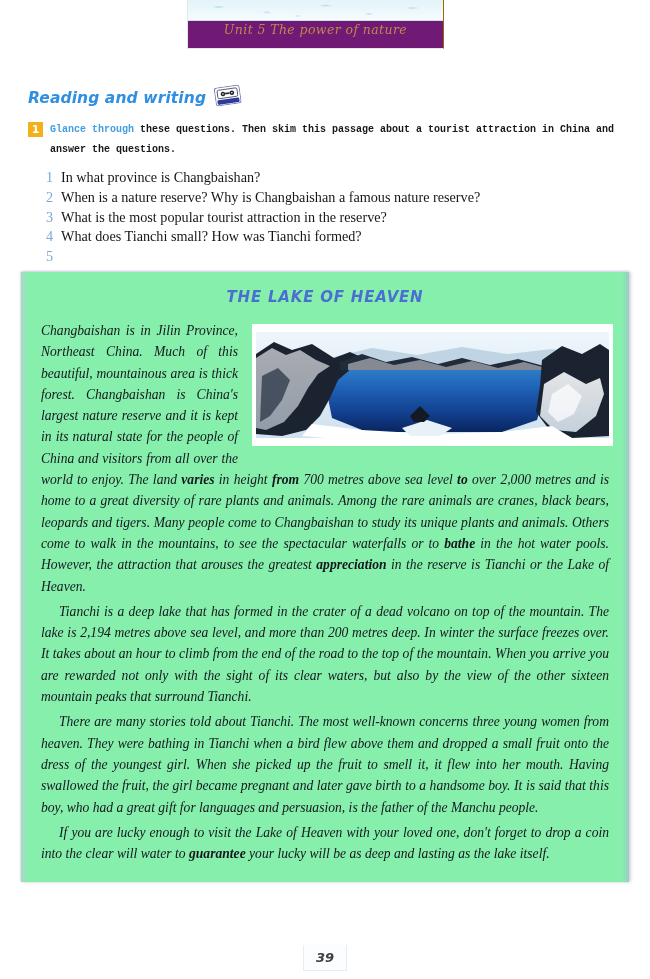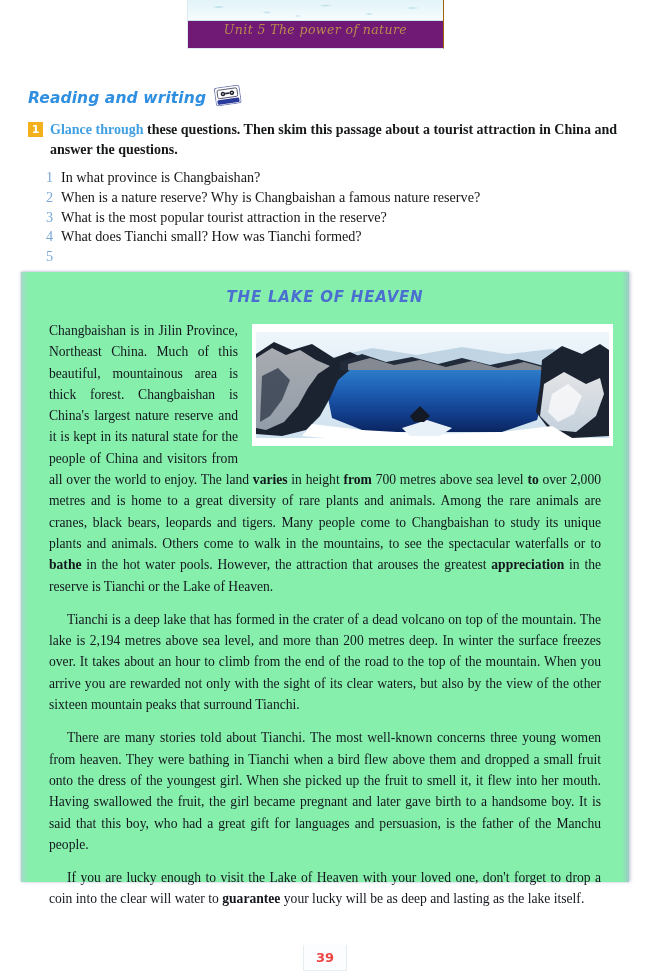--- a/index.html
+++ b/index.html
@@ -103,23 +103,23 @@
     background: #f2b01c;
     color: #ffffff;
     font-family: "DejaVu Sans", sans-serif;
     font-weight: bold;
     font-size: 11px;
     line-height: 15px;
     text-align: center;
     margin-top: 2px;
   }
   #task-text {
-    font-family: Liberation Serif, serif;
-    font-weight: bold;
-    font-size: 14px;
+    font-family: Liberation Mono, monospace;
+    font-weight: bold;
+    font-size: 10px;
     line-height: 19.5px;
     color: #16181a;
   }
   .task-highlight { color: #3f9fe2; }
 
   
   #question-list {
     position: absolute;
     left: 44px;
     top: 168px;
@@ -194,46 +194,47 @@
   }
 
   #passage-body {
     font-family: "Liberation Serif", serif;
     font-size: 13.6px;
     line-height: 21.3px;
     color: #13171d;
     text-align: justify;
     text-justify: inter-word;
   }
-  #passage-body p { margin: 12px; }
+  #passage-body p { margin: 4px; font-style: italic; }
   #passage-body p.indented { text-indent: 18px; }
 
   
   #page-footer {
     position: absolute;
     left: 0;
     bottom: 8px;
     width: 100%;
     display: flex;
     justify-content: center;
   }
   #page-number {
     width: 44px;
     height: 26px;
     line-height: 26px;
     text-align: center;
     font-family: "DejaVu Sans", sans-serif;
     font-weight: bold;
     font-size: 13px;
-    color: #ef4444;
+    color: #404040;
     background: #fbfdfe;
     border-left: 1px solid #e6eef2;
     border-right: 1px solid #e6eef2;
     border-bottom: 1px solid #e6eef2;
     box-sizing: border-box;
+    font-style: italic;
   }
 </style>
 </head>
 <body>
 
 <div id="unit-banner">
   <div id="unit-banner-texture"></div>
   <div id="unit-banner-rule"></div>
   <div id="unit-title">Unit 5 The power of nature</div>
 </div>

